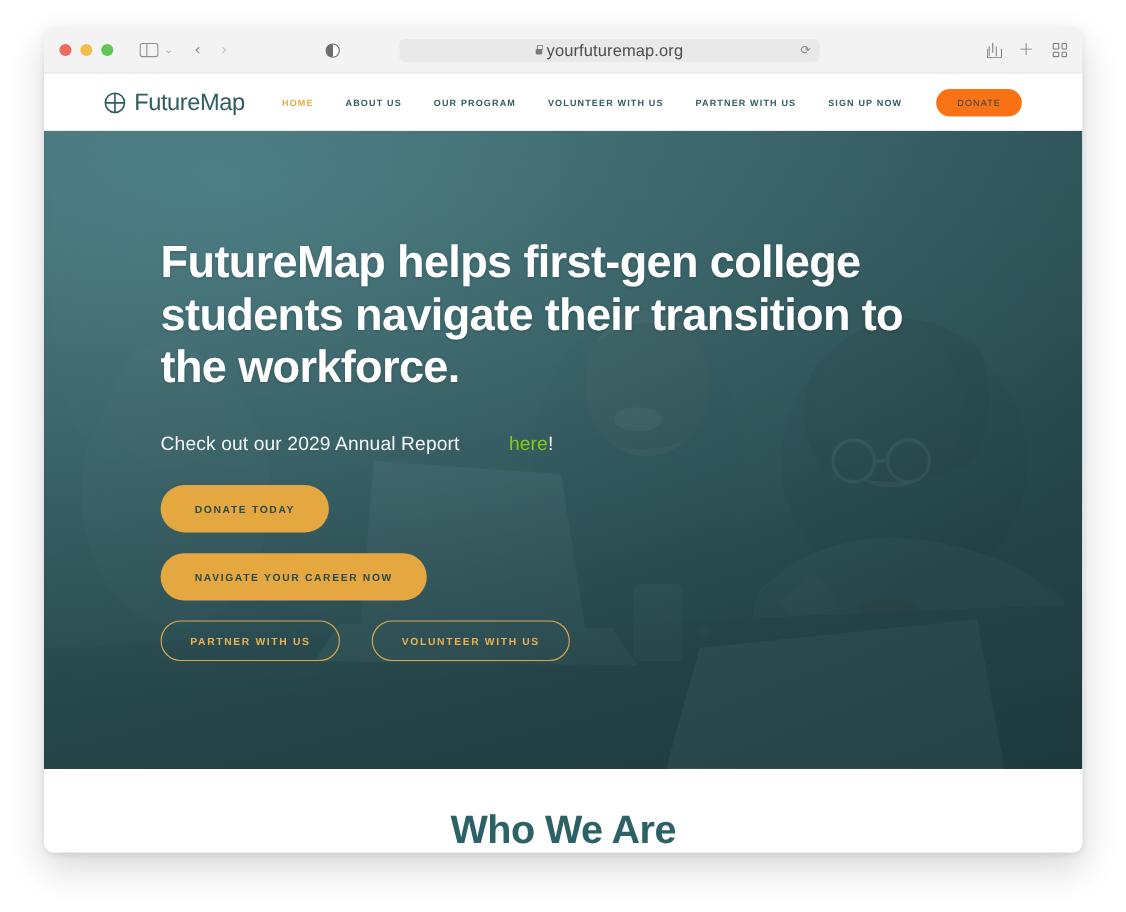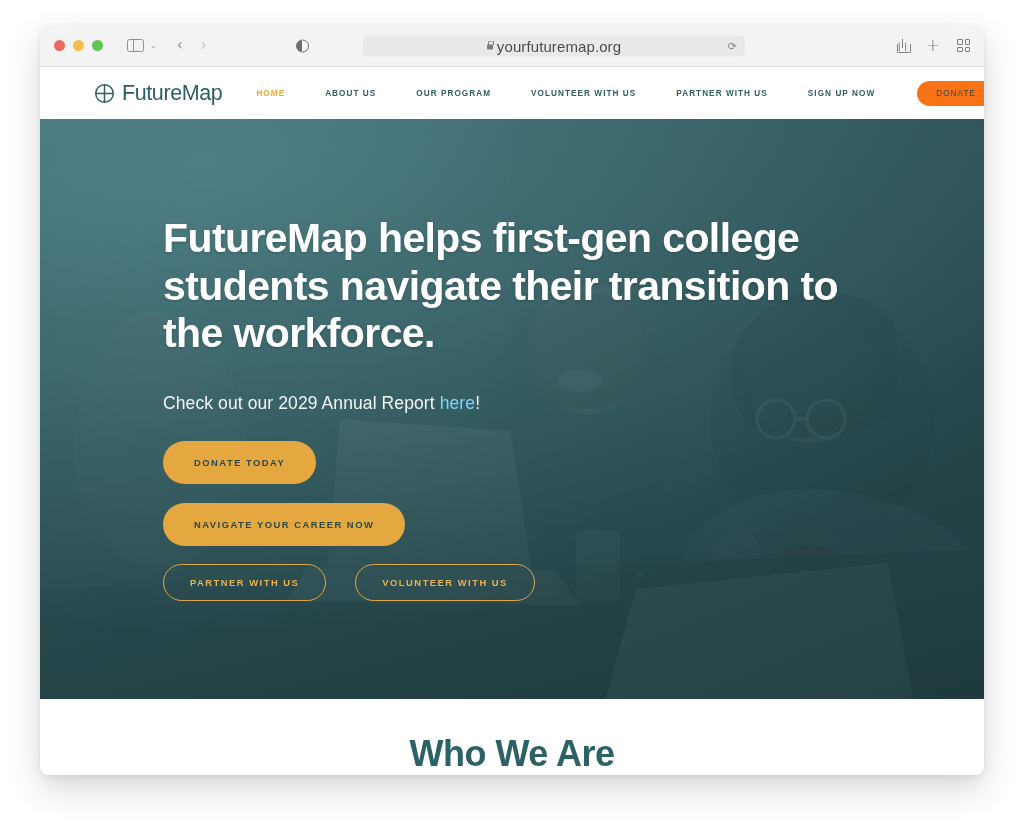--- a/index.html
+++ b/index.html
@@ -208,21 +208,21 @@
   .brand-text {
     font-size: 21.5px;
     color: #2f5d61;
     letter-spacing: -0.4px;
     font-weight: 400;
     font-family: "Liberation Sans", sans-serif;
   }
   .nav-links {
     display: flex;
     align-items: center;
-    gap: 16px;
+    gap: 5px;
     margin-left: 22px;
   }
   .nav-link {
     font-size: 8.2px;
     font-weight: bold;
     letter-spacing: 1.05px;
     color: #2f5d61;
     padding: 6px 12px;
     white-space: nowrap;
     text-decoration: none;
@@ -254,41 +254,41 @@
     position: absolute; inset: 0;
     background:
       linear-gradient(160deg, rgba(71,122,130,0.88) 0%, rgba(55,100,106,0.86) 38%, rgba(34,66,70,0.90) 100%);
   }
   .hero-vig {
     position: absolute; inset: 0;
     background: radial-gradient(120% 95% at 18% 8%, rgba(86,138,144,0.45) 0%, rgba(20,45,49,0.40) 85%);
   }
   .hero-content {
     position: absolute;
-    left: 123px;
+    left: 106px;
     top: 96px;
     width: 700px;
     z-index: 5;
   }
   .hero-h1 {
     color: #ffffff;
     font-size: 41px;
     line-height: 1.16;
     font-weight: bold;
     letter-spacing: -0.6px;
     max-width: 680px;
     text-shadow: 0 1px 3px rgba(0,0,0,0.18);
   }
   .hero-sub {
     margin-top: 35px;
     font-size: 17.5px;
     color: #f2f5f4;
     letter-spacing: .1px;
   }
-  .hero-sub a { color: #7dd3fc; text-decoration: none; }
+  .hero-sub a { color: #84cc16; text-decoration: none; margin-left: 40px; }
   .hero-sub .bang { color: #f2f5f4; }
 
   .btn-row { margin-top: 27px; }
   .btn {
     display: inline-flex;
     align-items: center;
     justify-content: center;
     font-size: 9.4px;
     font-weight: bold;
     letter-spacing: 1.5px;

